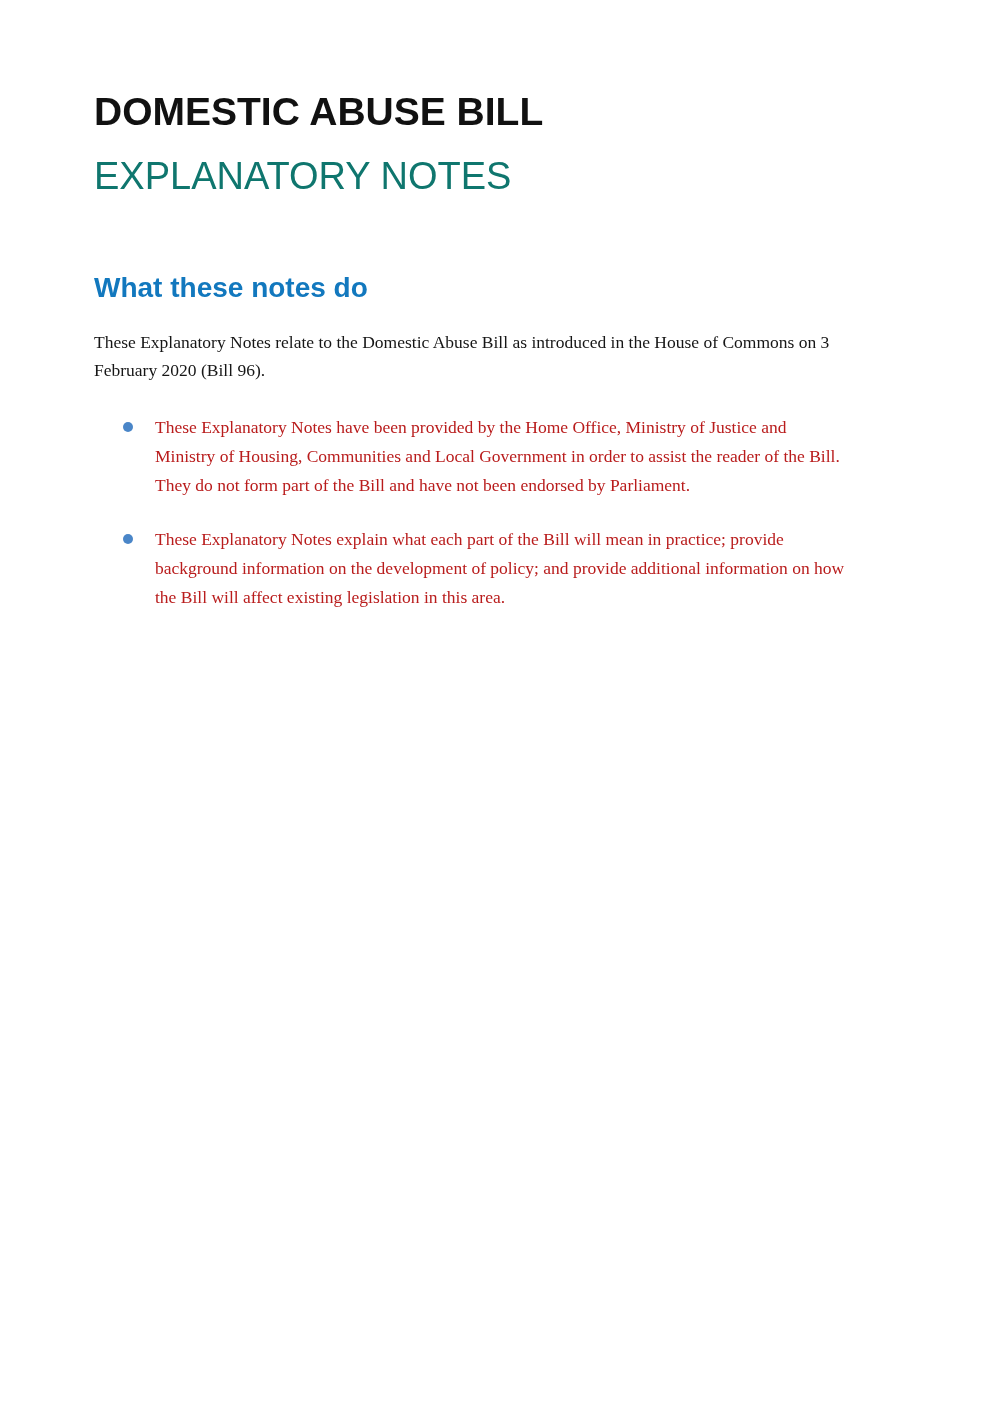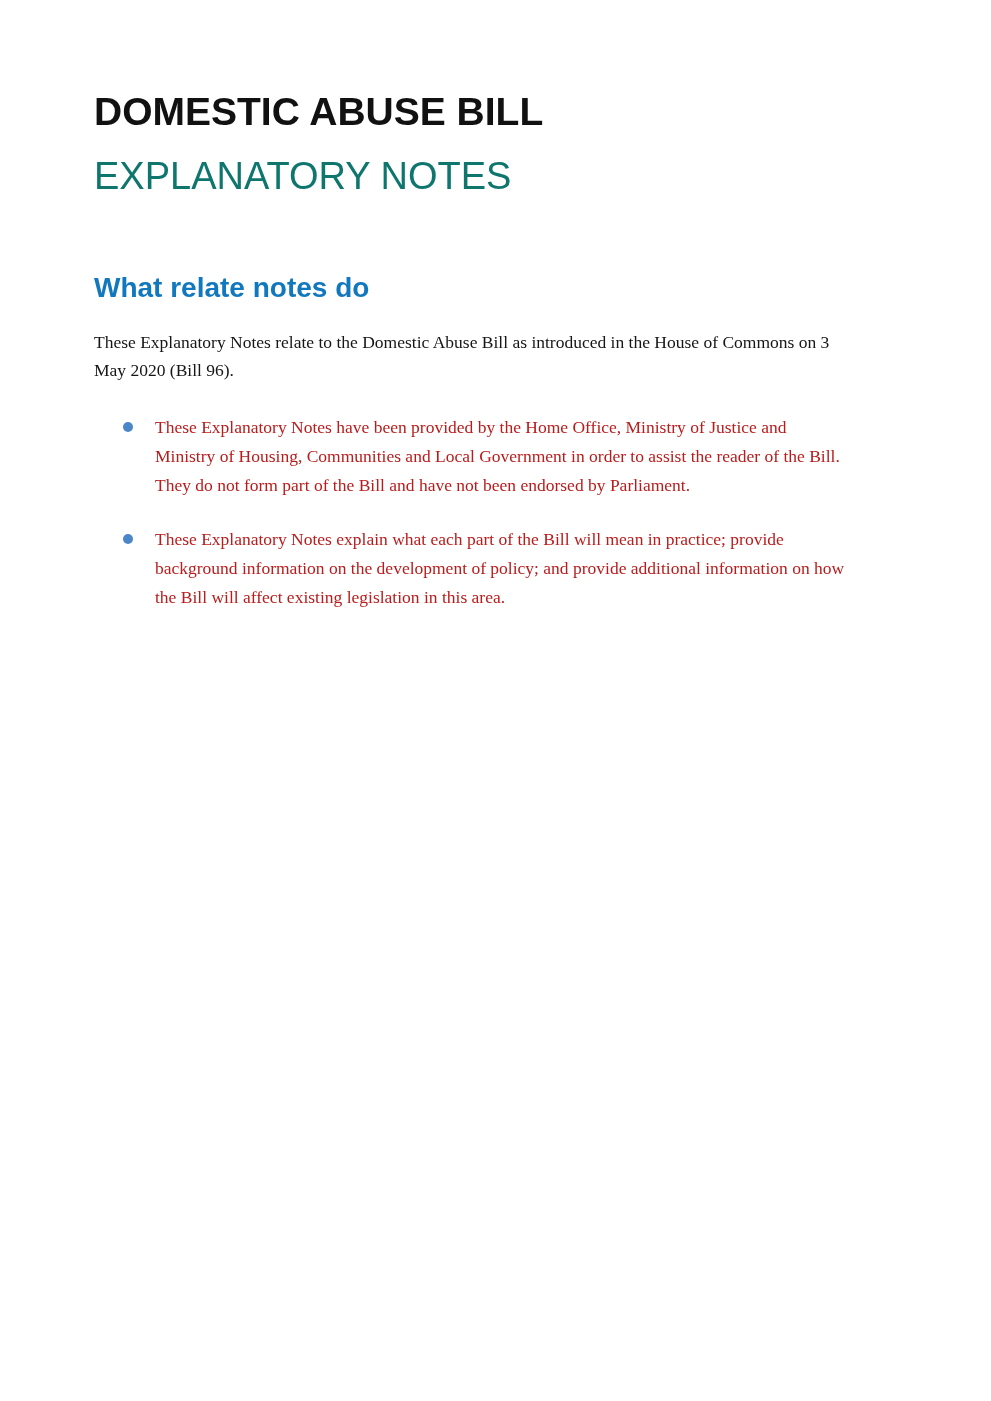--- a/index.html
+++ b/index.html
@@ -86,23 +86,23 @@
 </head>
 <body>
 
 <div class="page">
   <div class="content">
 
     <h1 class="doc-title">DOMESTIC ABUSE BILL</h1>
 
     <h2 class="doc-subtitle">EXPLANATORY NOTES</h2>
 
-    <h3 class="section-heading">What relate notes do</h3>
+    <h3 class="section-heading">What these notes do</h3>
 
-    <p class="intro">These Explanatory Notes relate to the Domestic Abuse Bill as introduced in the House of Commons on 3 May 2020 (Bill 96).</p>
+    <p class="intro">These Explanatory Notes relate to the Domestic Abuse Bill as introduced in the House of Commons on 3 February 2020 (Bill 96).</p>
 
     <ul class="bullet-list">
       <li class="bullet-item">
         <span class="bullet-dot"></span>
         <span>These Explanatory Notes have been provided by the Home Office, Ministry of Justice and Ministry of Housing, Communities and Local Government in order to assist the reader of the Bill. They do not form part of the Bill and have not been endorsed by Parliament.</span>
       </li>
       <li class="bullet-item">
         <span class="bullet-dot"></span>
         <span>These Explanatory Notes explain what each part of the Bill will mean in practice; provide background information on the development of policy; and provide additional information on how the Bill will affect existing legislation in this area.</span>
       </li>

